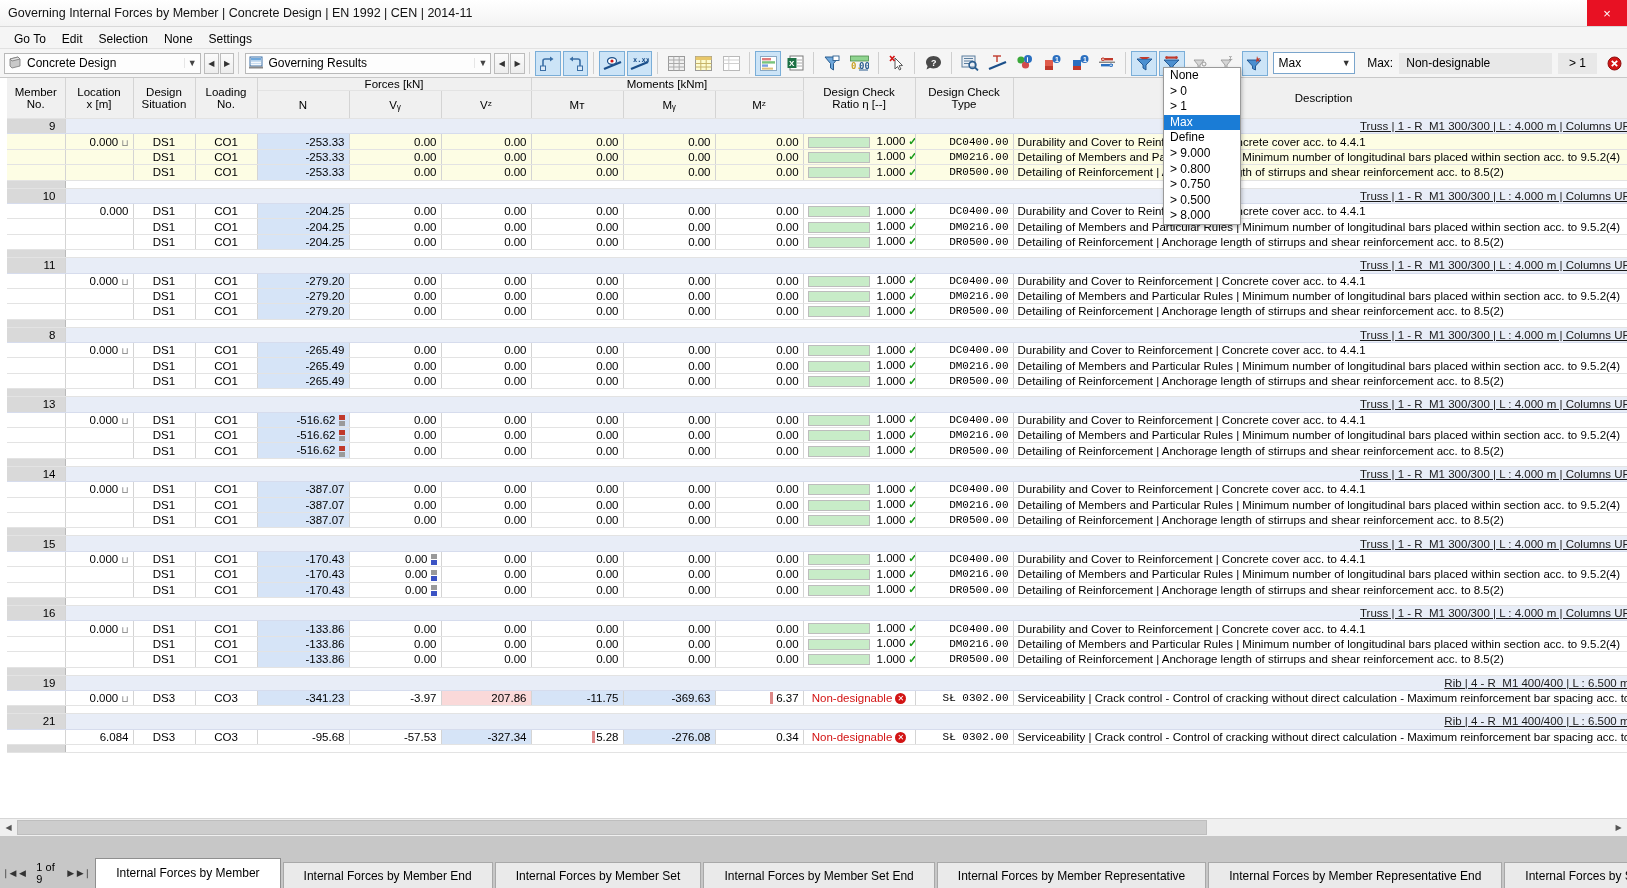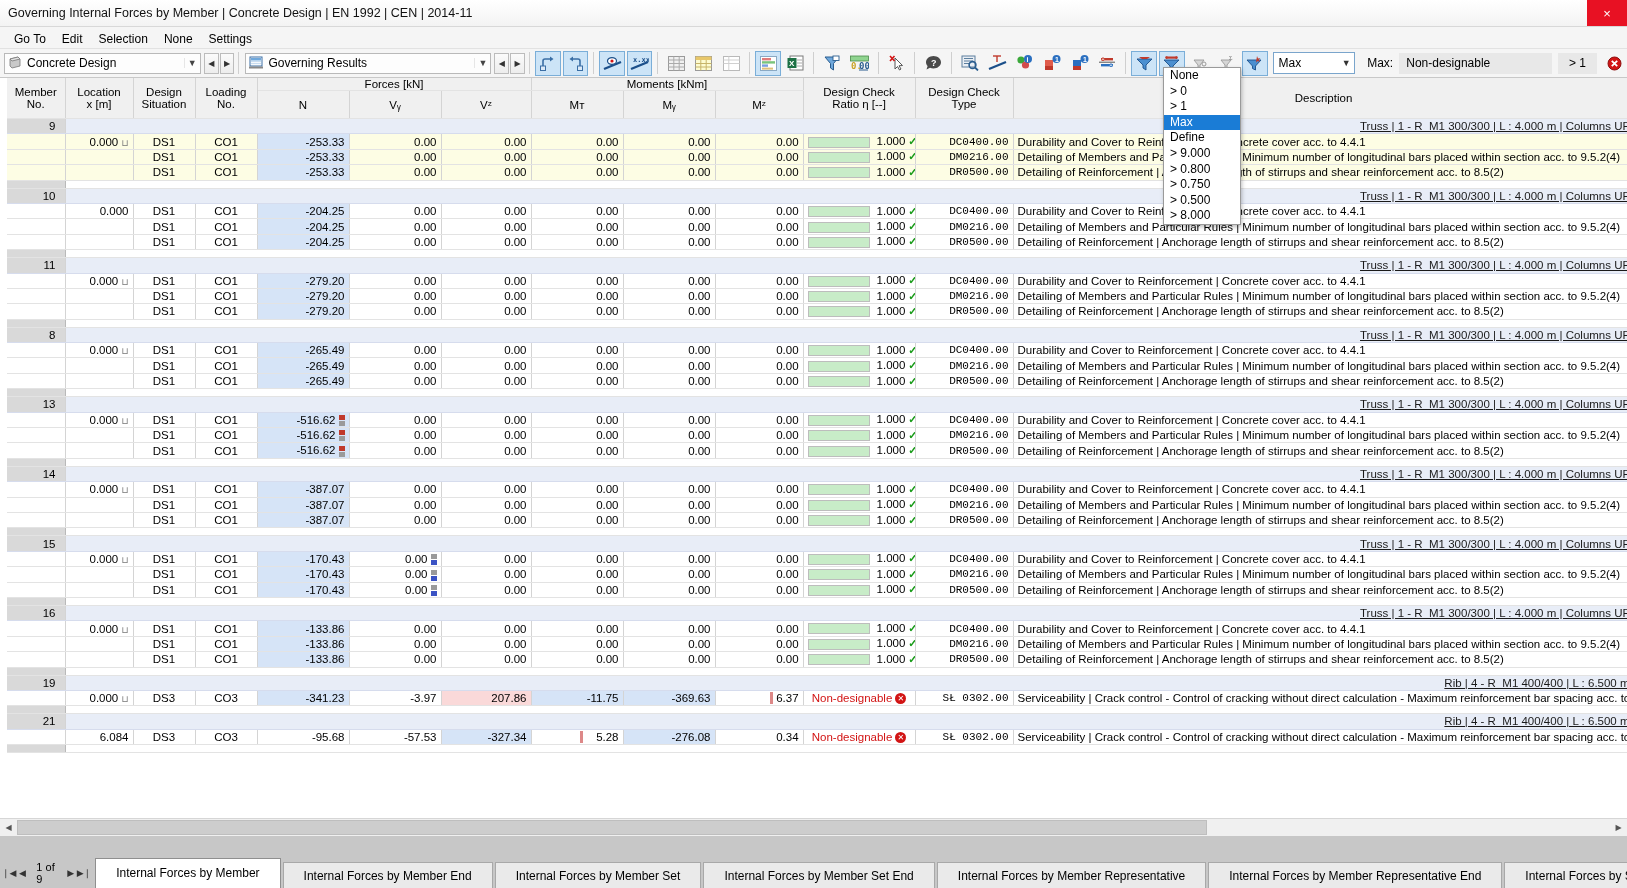--- a/index.html
+++ b/index.html
@@ -1131,21 +1131,21 @@
           <td class="grpname" colspan="12">Rib | 4 - R_M1 400/400 | L : 6.500 m</td>
         </tr>
         <tr class="grp-white">
           <td class="memno"></td>
           <td class="num">6.084</td>
           <td class="ctr">DS3</td>
           <td class="ctr">CO3</td>
           <td class="num"><span>-95.68</span></td>
           <td class="num"><span>-57.53</span></td>
           <td class="num hl-blue"><span>-327.34</span></td>
-          <td class="num"><span style="border-left:3px solid #d88;padding-left:13px;">5.28</span></td>
+          <td class="num"><span style="border-left:3px solid #d88;padding-left:1px;">5.28</span></td>
           <td class="num hl-blue"><span>-276.08</span></td>
           <td class="num"><span>0.34</span></td>
           <td class="ctr"><span class="nondes">Non-designable</span><span class="nondes-icon">✕</span></td>
           <td class="dctype">SŁ 0302.00</td>
           <td class="desc">Serviceability | Crack control - Control of cracking without direct calculation - Maximum reinforcement bar spacing acc. to 7.3.3</td>
         </tr>
         <tr class="spacer">
           <td class="memno"></td>
           <td colspan="12"></td>
         </tr>

